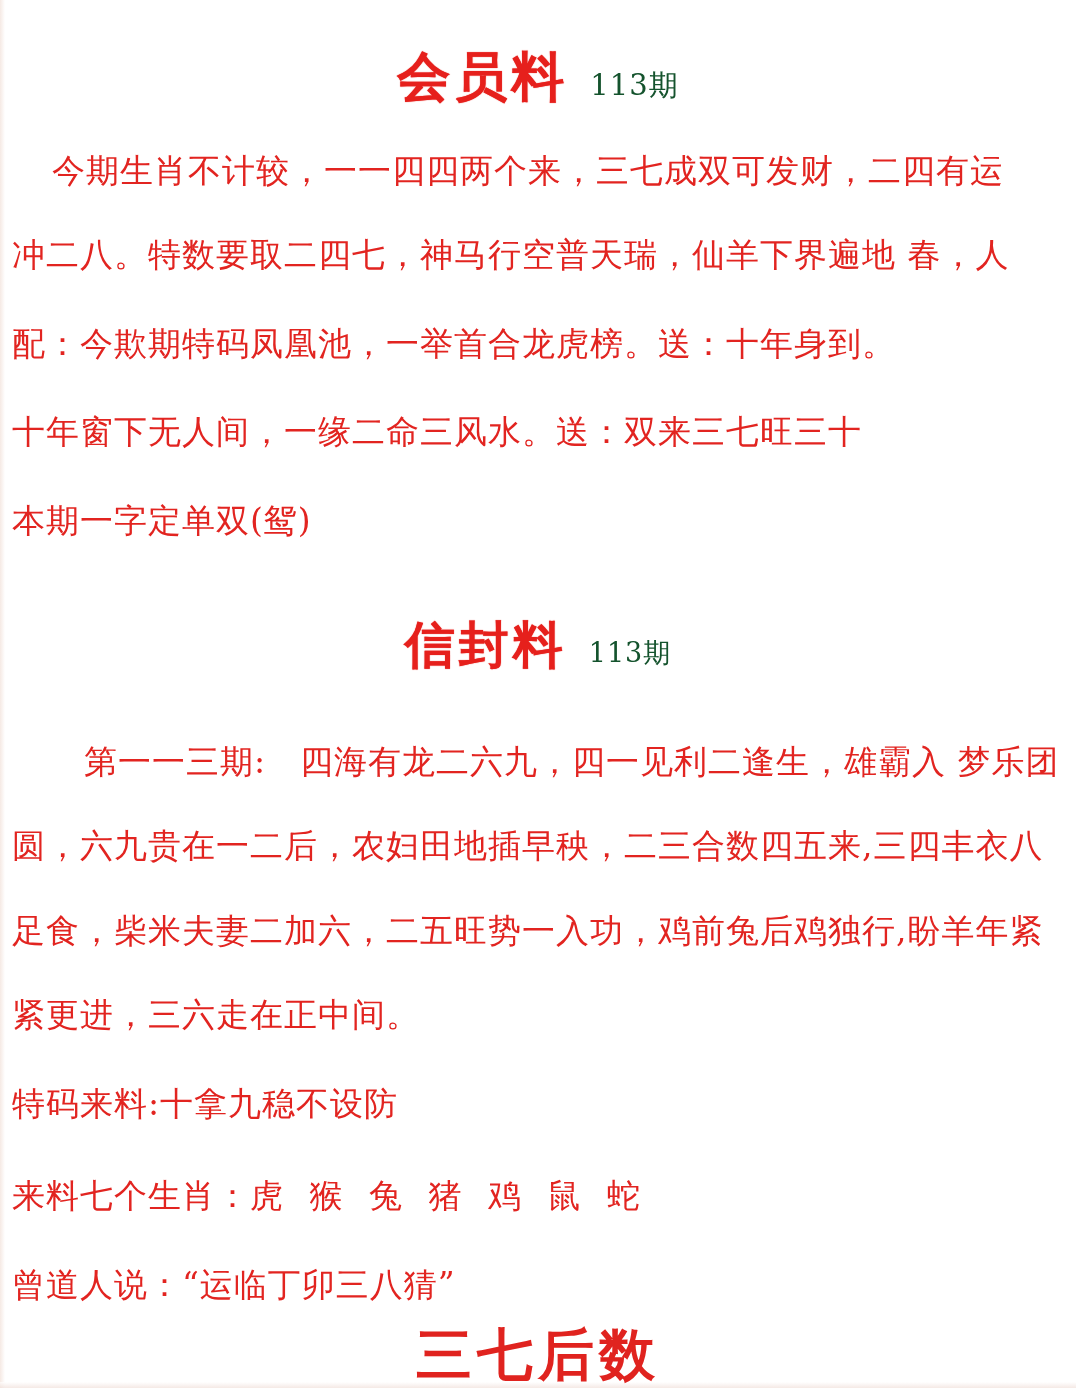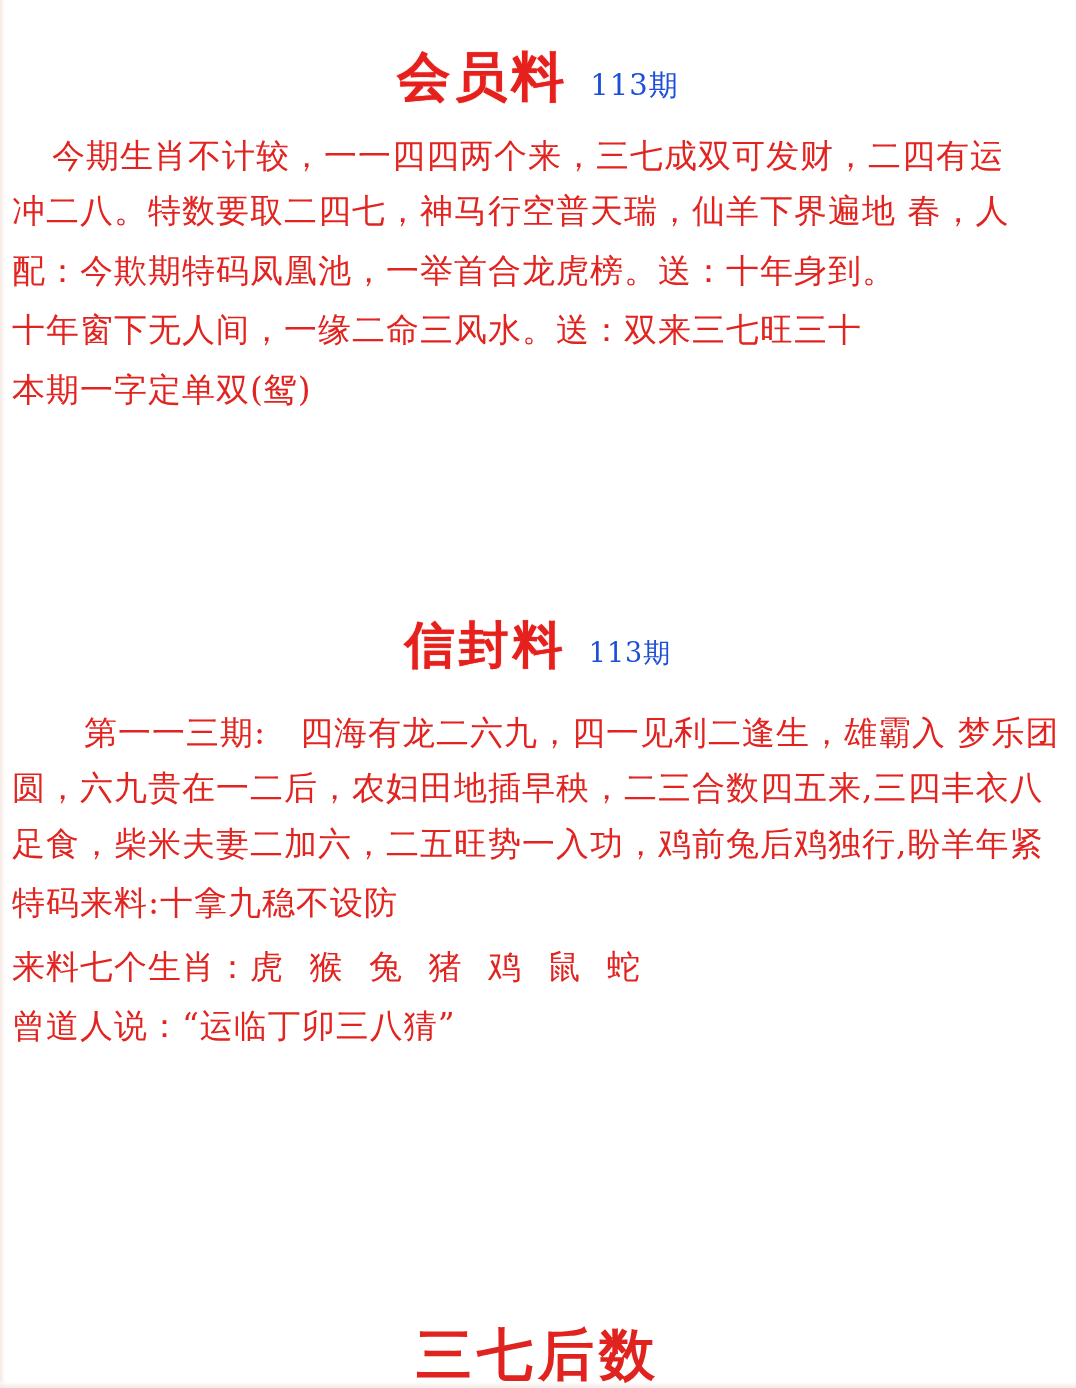--- a/index.html
+++ b/index.html
@@ -47,30 +47,31 @@
   .big-title {
     font-family: "DejaVu Serif", "Liberation Serif", serif;
     font-weight: bold;
     font-size: 53px;
     letter-spacing: 4px;
     color: #e6201c;
     text-shadow: 0 0 1px #e6201c;
   }
   .issue {
     font-size: 29px;
-    color: #1d4ed8;
+    color: #14532d;
     letter-spacing: 1px;
   }
 
   .line {
     font-size: 33px;
     line-height: 1.68;
     letter-spacing: 1px;
     color: #e22420;
     white-space: nowrap;
+    margin-top: 29px;
   }
   .line.indent {
     text-indent: 40px;
   }
   .line.indent2 {
     text-indent: 72px;
   }
 
   .sec1 {
     position: absolute;
@@ -138,20 +139,21 @@
   <div class="sec2">
     <div class="title-row">
       <span class="big-title">信封料</span>
       <span class="issue">113期</span>
     </div>
     <div class="body">
       <div class="gap-sm"></div>
       <div class="line indent2">第一一三期:　四海有龙二六九，四一见利二逢生，雄霸入 梦乐团</div>
       <div class="line">圆，六九贵在一二后，农妇田地插早秧，二三合数四五来,三四丰衣八</div>
       <div class="line">足食，柴米夫妻二加六，二五旺势一入功，鸡前兔后鸡独行,盼羊年紧</div>
+      <div class="line">紧更进，三六走在正中间。</div>
       <div class="gap-sm"></div>
       <div class="line">特码来料:十拿九稳不设防</div>
       <div class="gap-sm"></div>
       <div class="gap-sm"></div>
       <div class="line"><span>来料七个生肖：</span><span class="zodiac">虎 猴 兔 猪 鸡 鼠 蛇</span></div>
       <div class="gap-sm"></div>
       <div class="line">曾道人说：“运临丁卯三八猜”</div>
     </div>
   </div>
 

